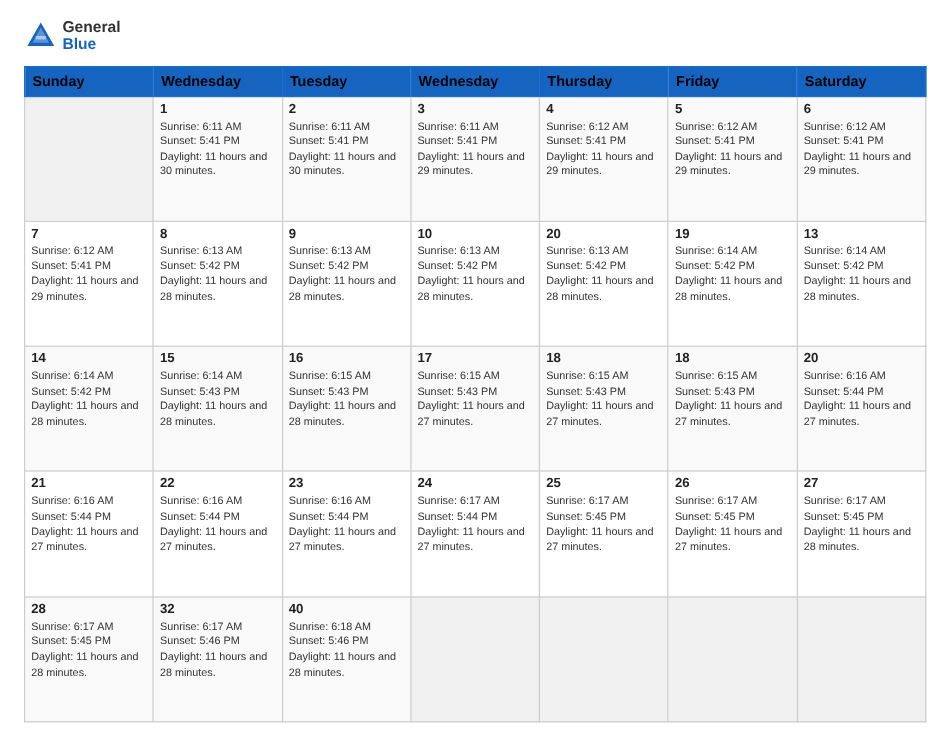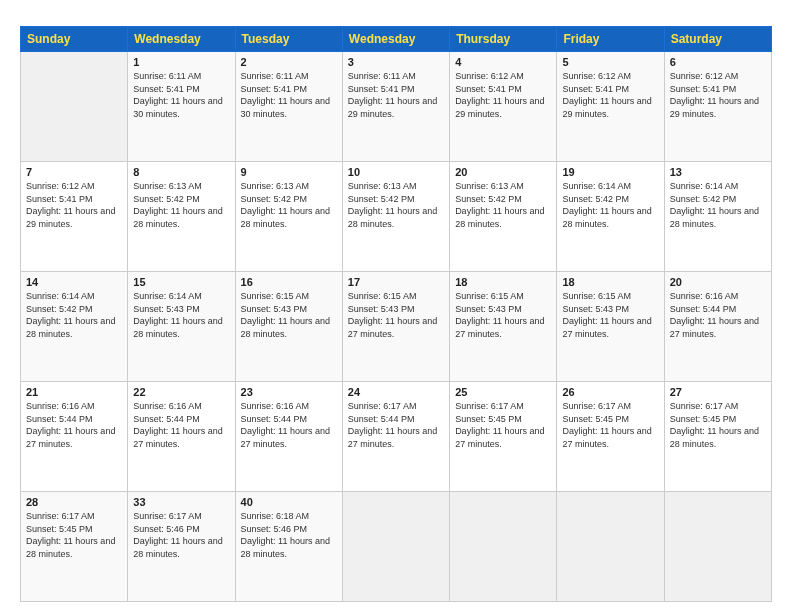--- a/index.html
+++ b/index.html
@@ -53,21 +53,21 @@
       font-size: 14px;
       color: #555;
     }
     .calendar-table {
       width: 100%;
       border-collapse: collapse;
       flex: 1;
     }
     .calendar-table thead th {
       background-color: #1565c0;
-      color: #fde047;
+      color: #000000;
       font-size: 12px;
       font-weight: bold;
       padding: 5px 6px;
       text-align: left;
       border: 1px solid #1a6ed8;
     }
     .calendar-table tbody td {
       border: 1px solid #ccc;
       vertical-align: top;
       padding: 4px 5px;
@@ -96,20 +96,31 @@
     }
     .empty-cell {
       background: #f0f0f0 !important;
     }
   </style>
 </head>
 <body>
 
 <div class="page">
   <div class="header-row">
+    <div class="logo">
+      <svg class="logo-icon" viewBox="0 0 40 40">
+        <polygon points="20,4 36,32 4,32" fill="#1565c0"></polygon>
+        <polygon points="20,10 30,28 10,28" fill="#fff" opacity="0.3"></polygon>
+        <rect x="14" y="20" width="12" height="4" fill="#fff" opacity="0.5"></rect>
+      </svg>
+      <div class="logo-text">
+        <span class="logo-general">General</span>
+        <span class="logo-blue">Blue</span>
+      </div>
+    </div>
   </div>
 
   <table class="calendar-table">
     <thead>
       <tr>
         <th>Sunday</th>
         <th>Wednesday</th>
         <th>Tuesday</th>
         <th>Wednesday</th>
         <th>Thursday</th>
@@ -290,21 +301,21 @@
       </td>
         </tr>
         <tr>
           <td>
         <span class="day-number">28</span>
         <div class="day-info">
           Sunrise: 6:17 AM<br>Sunset: 5:45 PM<br>Daylight: 11 hours and 28 minutes.
         </div>
       </td>
           <td>
-        <span class="day-number">33</span>
+        <span class="day-number">32</span>
         <div class="day-info">
           Sunrise: 6:17 AM<br>Sunset: 5:46 PM<br>Daylight: 11 hours and 28 minutes.
         </div>
       </td>
           <td>
         <span class="day-number">40</span>
         <div class="day-info">
           Sunrise: 6:18 AM<br>Sunset: 5:46 PM<br>Daylight: 11 hours and 28 minutes.
         </div>
       </td>

